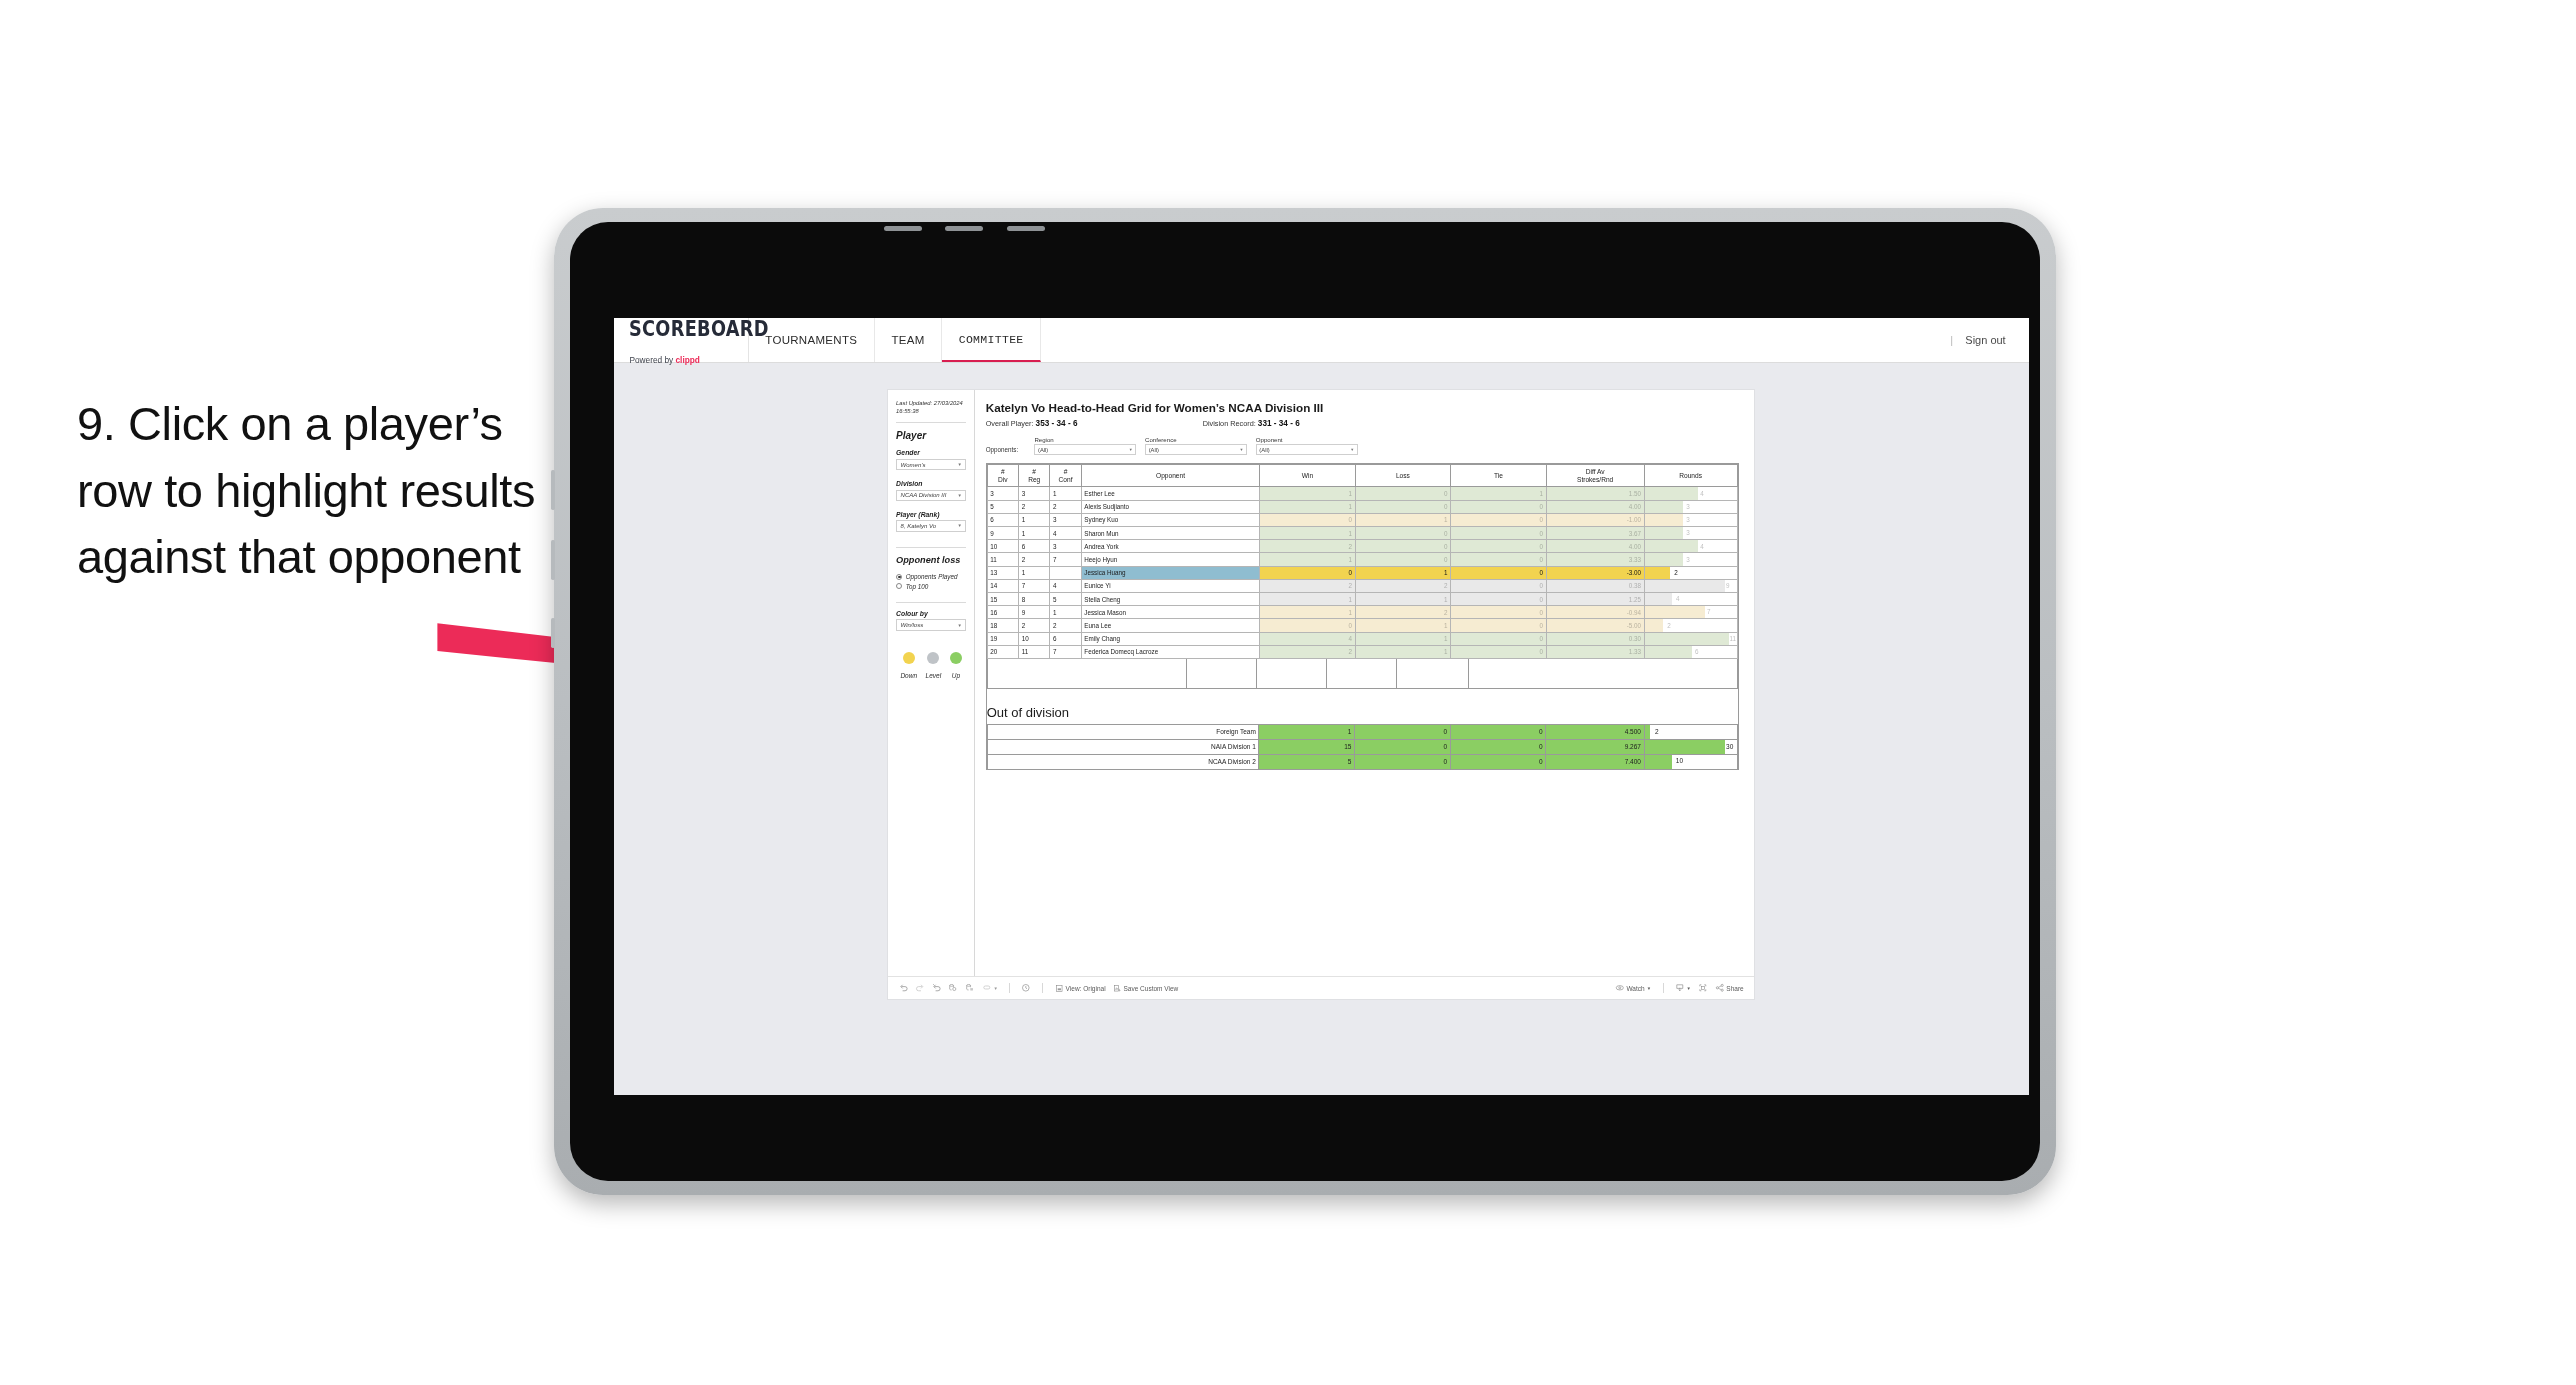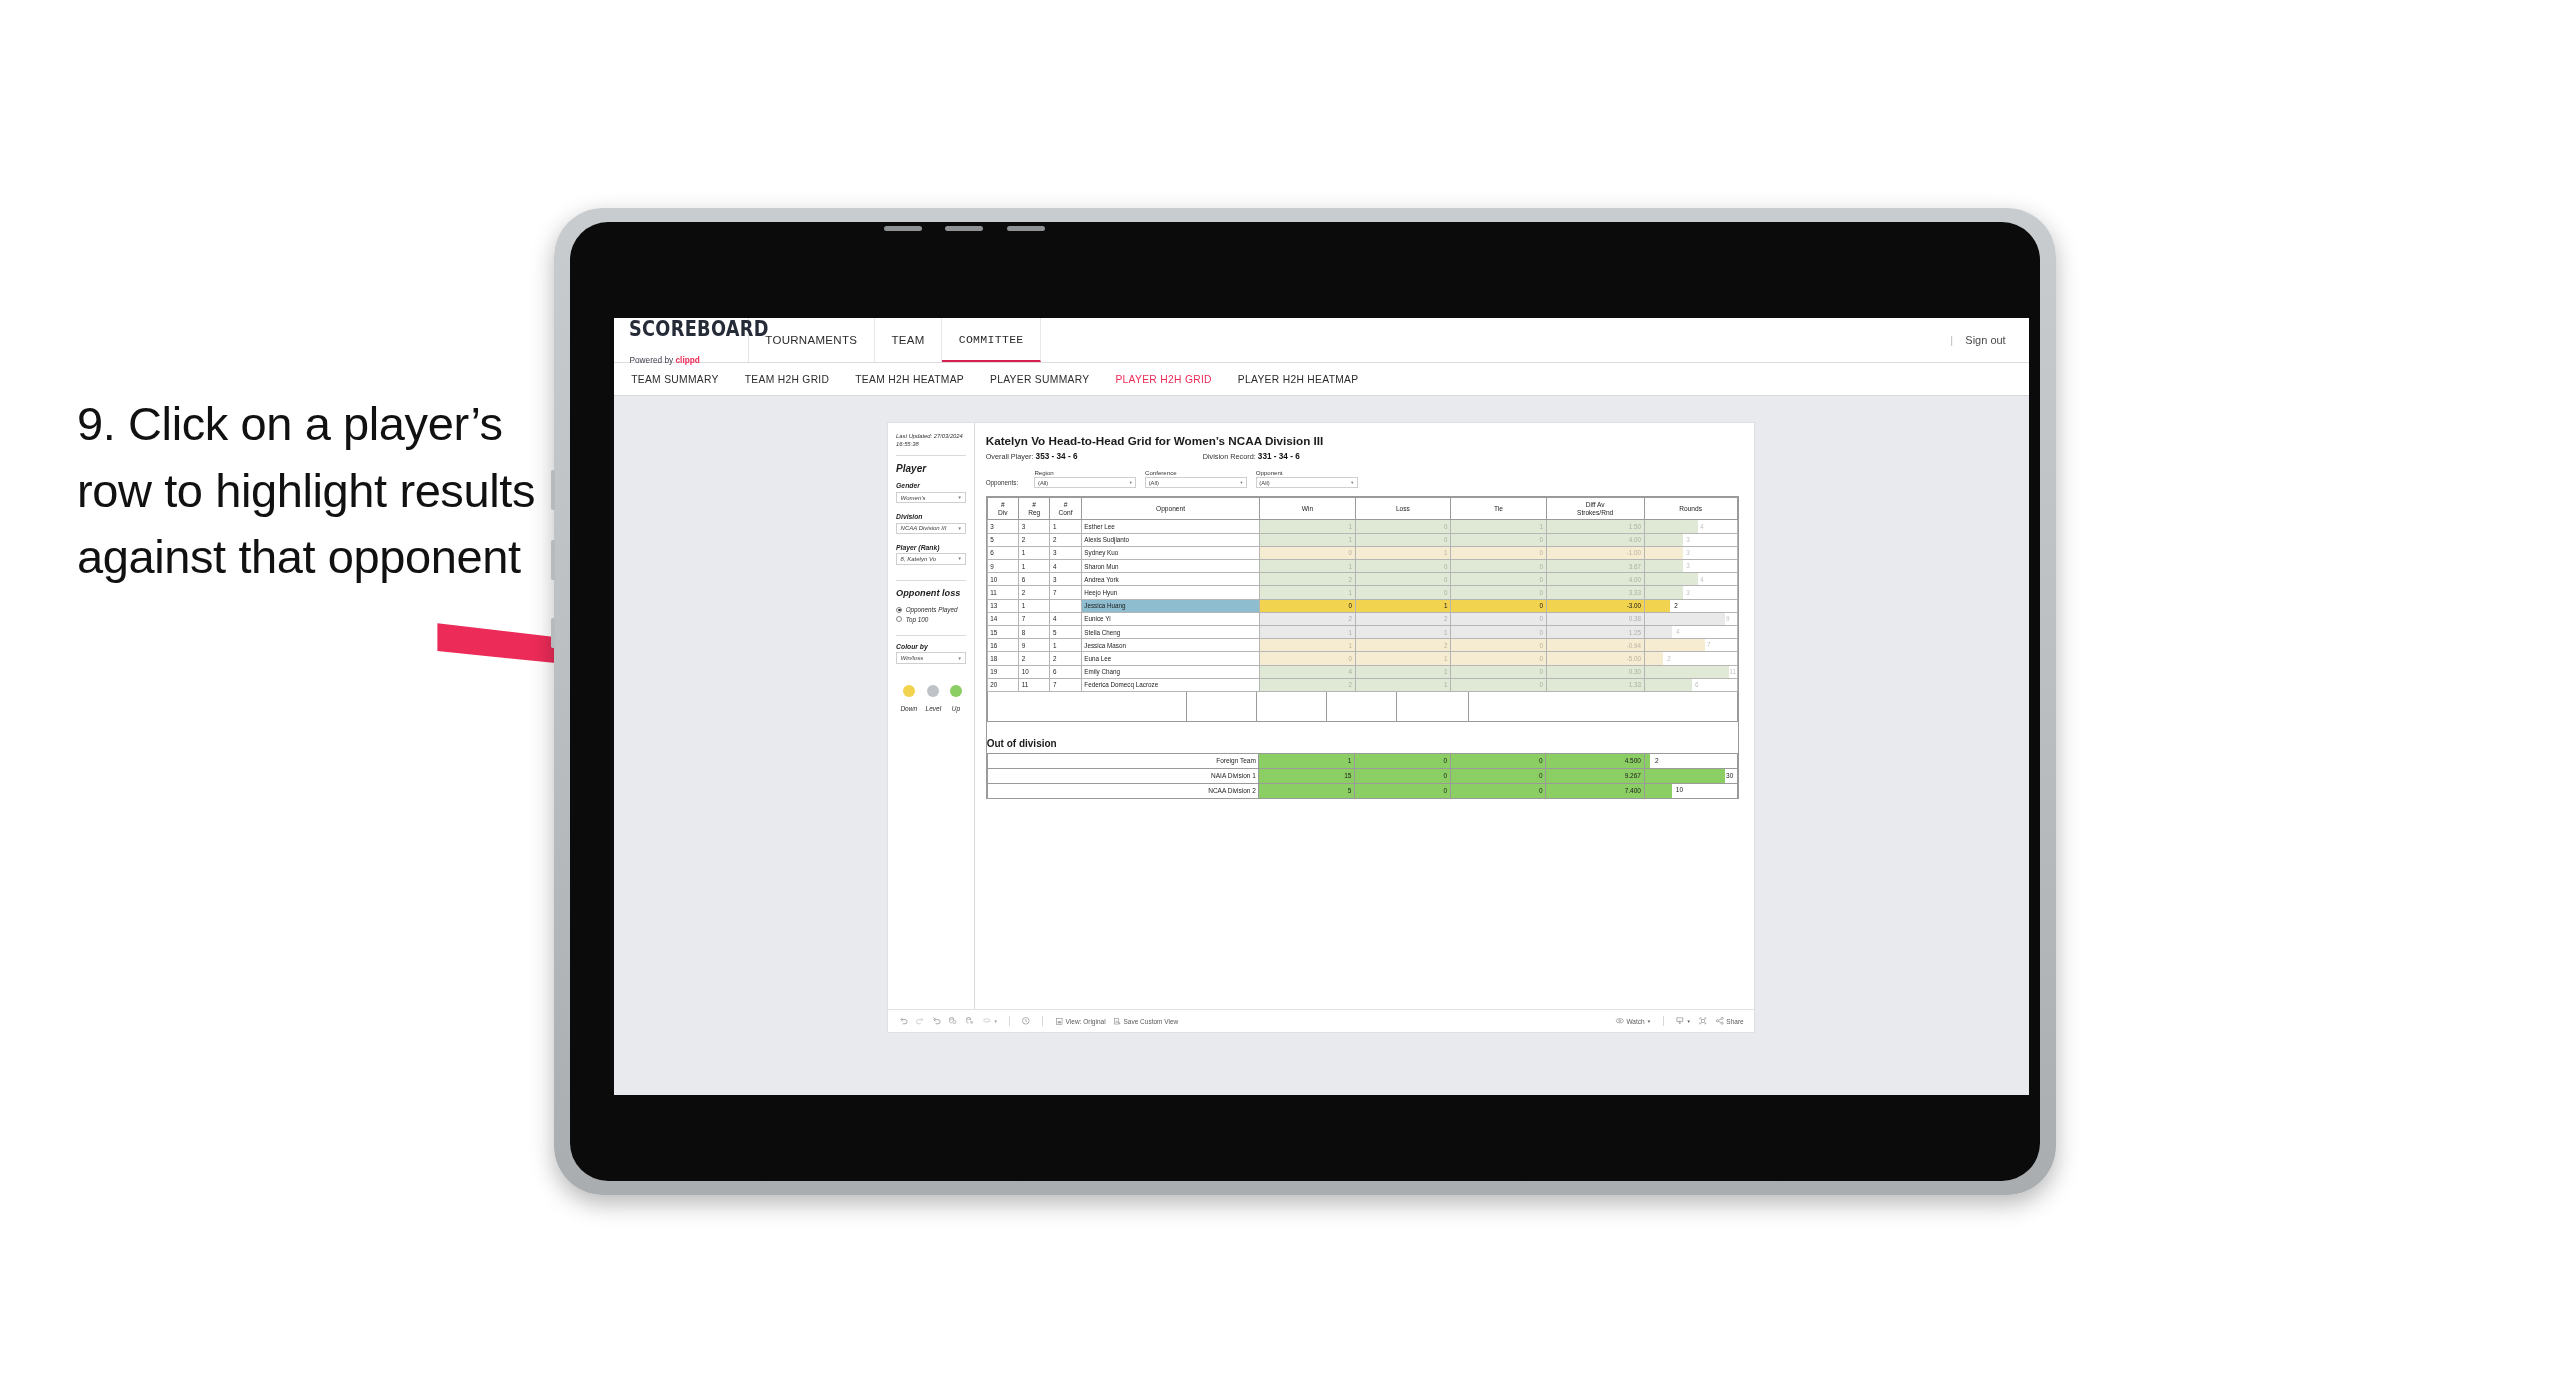--- a/index.html
+++ b/index.html
@@ -172,21 +172,21 @@
   td.rounds { text-align: left; position: relative; padding: 0; }
   .rbar { position: absolute; left: 0; top: 0; bottom: 0; }
   .rval { position: relative; padding-left: 2.6px; line-height: 9.6px; }
   .hl-name { background: #8fbdd0; color: #1b1b1b; }
   .row-sel td.num { background: #f2d34f !important; color: #161616 !important; font-weight: 400; }
   .row-sel td.rounds .rbar { background: #f2d34f !important; }
   .row-sel td.rounds .rval { color: #161616 !important; }
   #grid-pad { border: 0.9px solid #9a9a9a; border-top: none; height: 30px; display: flex; }
   #grid-pad .pcell { border-right: 0.9px solid #9a9a9a; }
 
-  #ood-title { font-size: 10px; color: #1b1b1b; margin: 15.7px 0 4.4px 0; font-weight: 700; }
+  #ood-title { font-size: 13px; color: #1b1b1b; margin: 15.7px 0 4.4px 0; font-weight: 400; }
   table.ood { border-collapse: collapse; width: 100%; font-size: 6.5px; color: #222; }
   table.ood td { border: 0.9px solid #9a9a9a; padding: 1.7px 2.6px; height: 10.5px; }
   td.ood-lab { text-align: right; background: #fff; }
   td.ood-num { text-align: right; background: #8bce63; color: #1d1d1d; }
   td.ood-rounds { position: relative; padding: 0; background: #fff; }
   td.ood-rounds .rbar { background: #8bce63; }
   td.ood-rounds .rval { padding-left: 2.6px; line-height: 10.5px; }
 
   
   #toolbar {
@@ -232,28 +232,20 @@
           </div>
         <div class="navtab active">
             <span>COMMITTEE</span>
           </div>
         <div id="appbar-right">
           <span class="sep">|</span>
           <span>Sign out</span>
         </div>
       </div>
 
-      <div id="subnav">
-        <div class="s">TEAM SUMMARY</div>
-        <div class="s">TEAM H2H GRID</div>
-        <div class="s">TEAM H2H HEATMAP</div>
-        <div class="s">PLAYER SUMMARY</div>
-        <div class="s active">PLAYER H2H GRID</div>
-        <div class="s">PLAYER H2H HEATMAP</div>
-      </div>
 
       <div id="canvas">
         <div id="sheet">
           <div id="sheet-body">
 
             <div id="sidebar">
               <div class="sb-updated">Last Updated: 27/03/2024 16:55:38</div>
               <div class="sb-rule"></div>
               <div class="sb-h1">Player</div>
 

